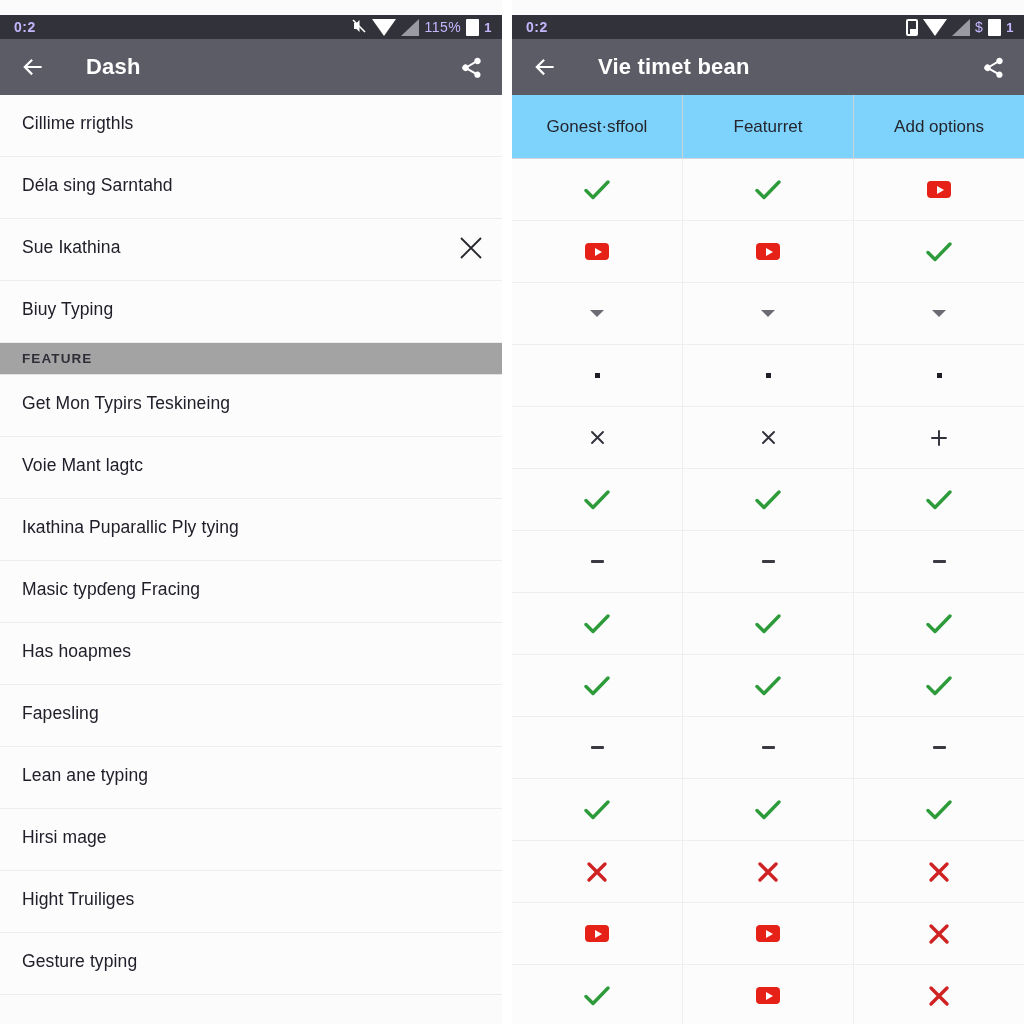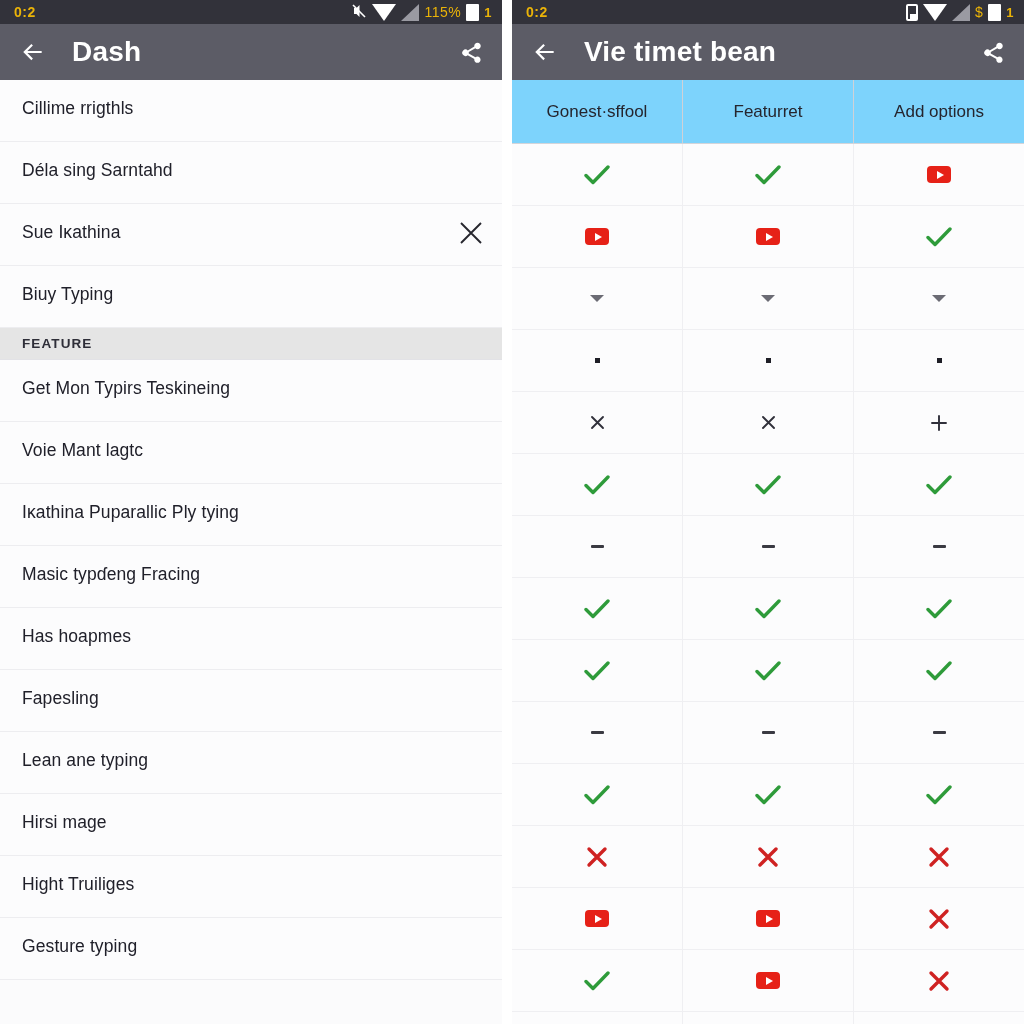--- a/index.html
+++ b/index.html
@@ -8,23 +8,23 @@
     font-family:"Liberation Sans", sans-serif;
     background:#ffffff;
     overflow:hidden;
   }
   .screen { display:flex; width:1024px; height:1024px; }
   .panel { width:512px; height:1024px; position:relative; overflow:hidden; background:#fbfbfc; }
   .panel-left { border-right:10px solid #ffffff; }
 
   
   .statusbar {
-    height:24px; background:#32323a; color:#eab308;
+    height:24px; background:#32323a; color:#c4b5fd;
     display:flex; align-items:center; padding:0 10px 0 14px;
-    font-size:14px; font-weight:bold; letter-spacing:.5px;
+    font-size:14px; font-weight:bold; letter-spacing:.5px;margin-top:15px;
   }
   .status-clock { flex:0 0 auto; }
   .status-icons { margin-left:auto; display:flex; align-items:center; gap:5px; }
   .sicon { display:block; }
   .status-pct { font-size:14px; font-weight:normal; }
   .status-num { font-size:13px; font-weight:bold; }
   .batt {
     width:13px; height:17px; background:#ffffff; border-radius:1px; display:block;
   }
   .wifi-tri {
@@ -36,38 +36,38 @@
   }
   .simcard { width:12px;height:17px;border:2px solid #ffffff;border-radius:2px; position:relative; }
   .simcard:before{content:"";position:absolute;left:2px;top:8px;width:6px;height:5px;background:#ffffff;}
 
   
   .appbar {
     height:56px; background:#5c5c66; color:#ffffff;
     display:flex; align-items:center; padding:0 18px 0 20px;
   }
   .appbar-title {
-    font-size:28px; font-weight:bold; margin-left:26px; letter-spacing:.2px;
+    font-size:22px; font-weight:bold; margin-left:40px; letter-spacing:.2px;
     white-space:nowrap; overflow:hidden;
   }
   .appbar-spacer { flex:1; }
   .icon-btn { display:flex; align-items:center; justify-content:center; cursor:pointer; }
 
   
   .list { background:#fcfcfd; }
   .list-row {
     height:62px; display:flex; align-items:center; padding:0 16px 4px 22px;
     border-bottom:1px solid #ededf0; background:#fcfcfd;
   }
   .list-row .row-text {
     font-size:17.5px; color:#20202a; letter-spacing:.1px; white-space:nowrap;
   }
   .list-row .row-spacer { flex:1; }
   .section-header {
-    height:32px; background:#e5e5e5; display:flex; align-items:center;
+    height:32px; background:#a3a3a3; display:flex; align-items:center;
     padding:0 22px; border-bottom:1px solid #e2e2e6;
   }
   .section-header span {
     font-size:13.5px; font-weight:bold; color:#2e2e38; letter-spacing:1.1px;
   }
 
   
   .table { display:flex; flex-direction:column; }
   .thead {
     display:flex; height:64px; background:#7dd3fc;

